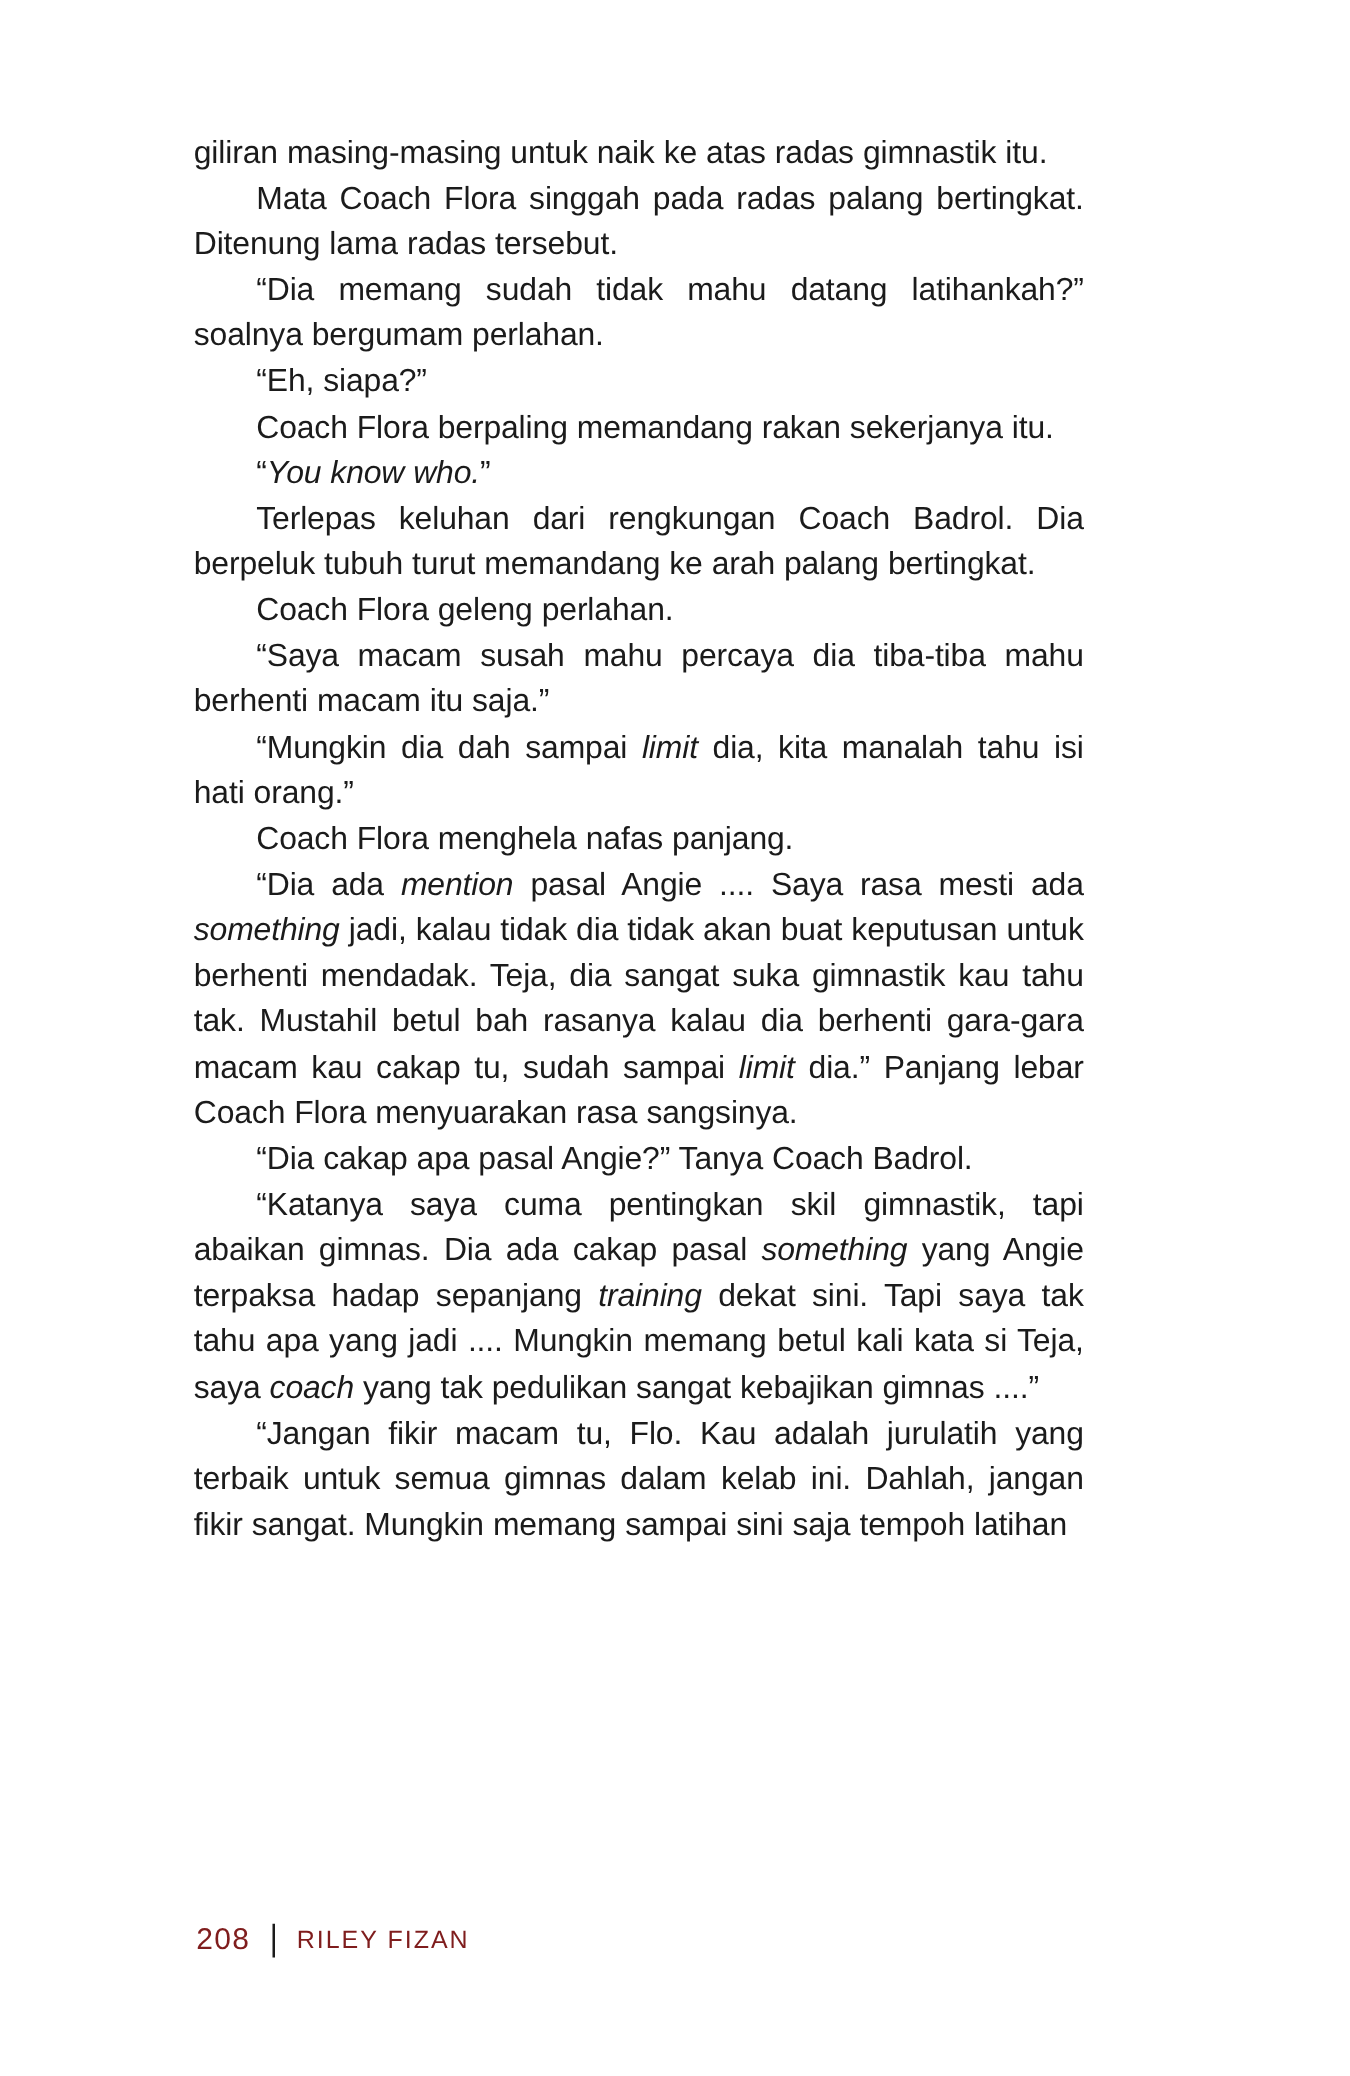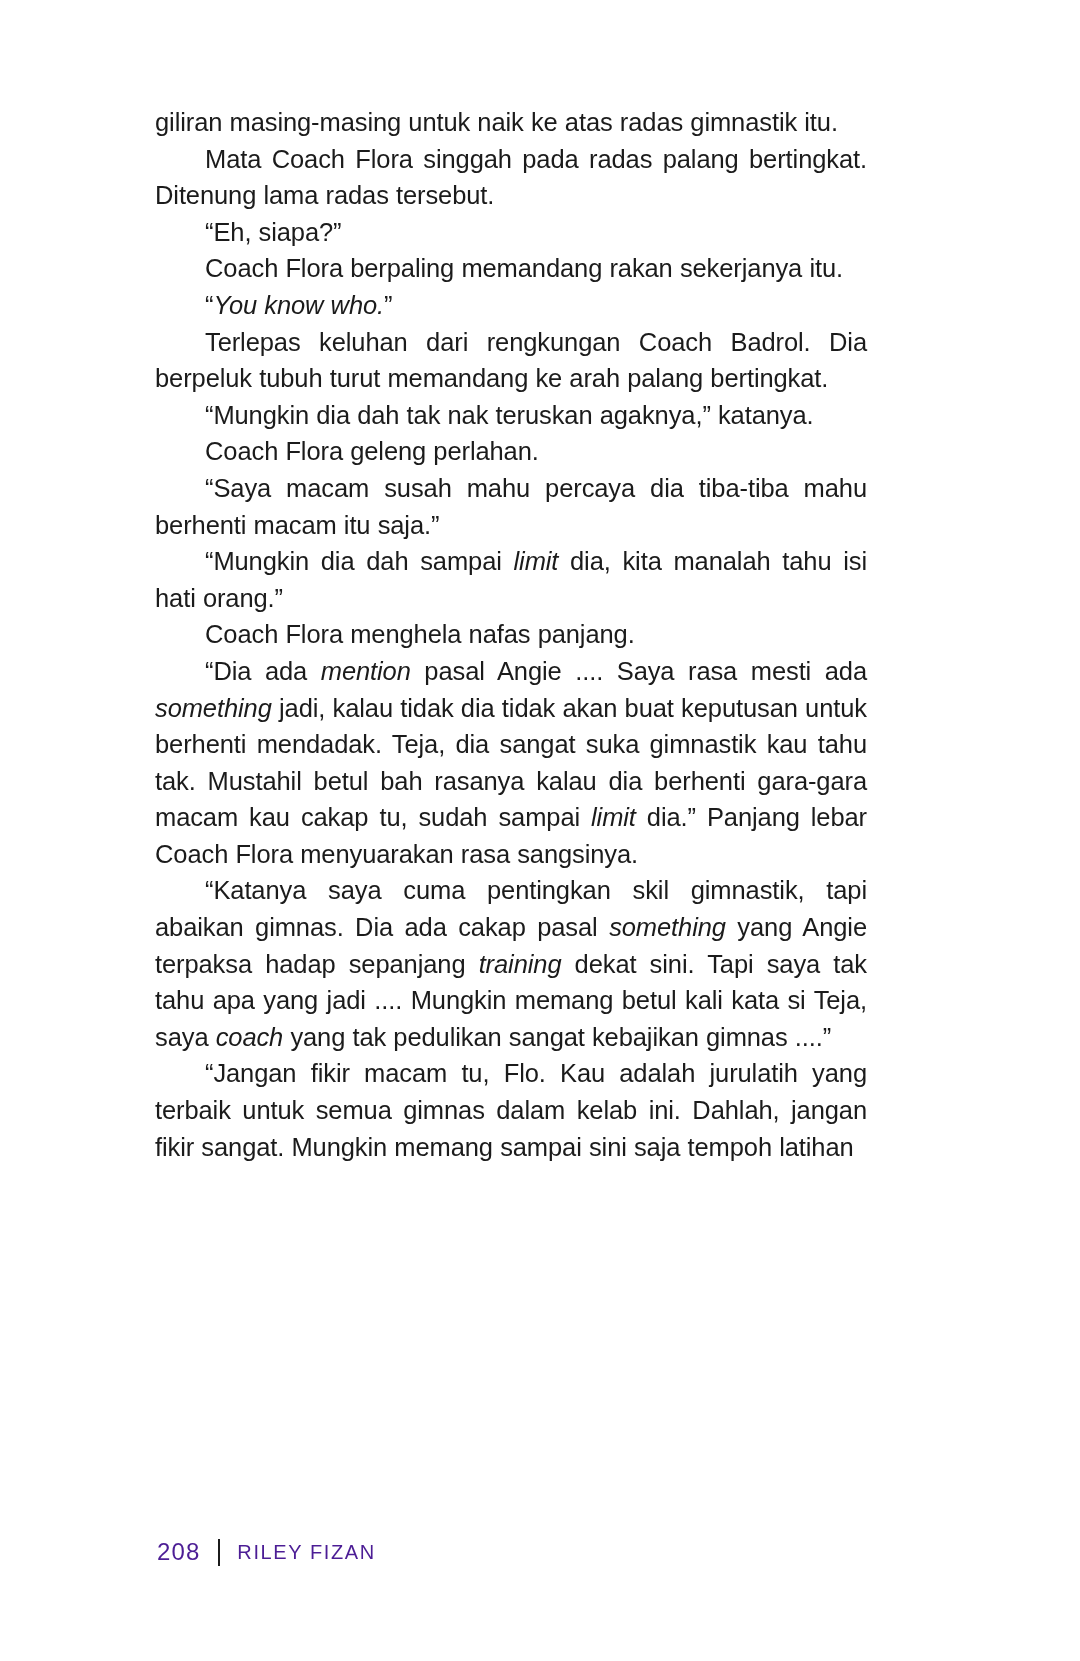--- a/index.html
+++ b/index.html
@@ -49,21 +49,21 @@
   }
   .footer {
     position: absolute;
     left: 157px;
     top: 1538px;
     display: flex;
     align-items: center;
     gap: 0;
     font-size: 24px;
     letter-spacing: 1.1px;
-    color: #4c1d95;
+    color: #7f1d1d;
   }
   .footer .page-number {
     font-size: 24px;
   }
   .footer .divider {
     display: inline-block;
     width: 2px;
     height: 27px;
     background: #1b1b1b;
     margin: 0 17px 0 18px;
@@ -74,30 +74,31 @@
   }
 </style>
 </head>
 <body>
 
 <div class="page">
 
   <div class="text-column">
       <p class="para last-line-left"><span>giliran masing-masing untuk naik ke atas radas gimnastik itu.</span></p>
       <p class="para indent last-line-left"><span>Mata Coach Flora singgah pada radas palang bertingkat. Ditenung lama radas tersebut.</span></p>
+      <p class="para indent last-line-left"><span>“Dia memang sudah tidak mahu datang latihankah?” soalnya bergumam perlahan.</span></p>
       <p class="para indent last-line-left"><span>“Eh, siapa?”</span></p>
       <p class="para indent last-line-left"><span>Coach Flora berpaling memandang rakan sekerjanya itu.</span></p>
       <p class="para indent last-line-left"><span>“</span><em>You know who.</em><span>”</span></p>
       <p class="para indent last-line-left"><span>Terlepas keluhan dari rengkungan Coach Badrol. Dia berpeluk tubuh turut memandang ke arah palang bertingkat.</span></p>
-      <p class="para indent last-line-left"><span>“Mungkin dia dah tak nak teruskan agaknya,” katanya.</span></p>
       <p class="para indent last-line-left"><span>Coach Flora geleng perlahan.</span></p>
       <p class="para indent last-line-left"><span>“Saya macam susah mahu percaya dia tiba-tiba mahu berhenti macam itu saja.”</span></p>
       <p class="para indent last-line-left"><span>“Mungkin dia dah sampai </span><em>limit</em><span> dia, kita manalah tahu isi hati orang.”</span></p>
       <p class="para indent last-line-left"><span>Coach Flora menghela nafas panjang.</span></p>
       <p class="para indent last-line-left"><span>“Dia ada </span><em>mention</em><span> pasal Angie .... Saya rasa mesti ada </span><em>something</em><span> jadi, kalau tidak dia tidak akan buat keputusan untuk berhenti mendadak. Teja, dia sangat suka gimnastik kau tahu tak. Mustahil betul bah rasanya kalau dia berhenti gara-gara macam kau cakap tu, sudah sampai </span><em>limit</em><span> dia.” Panjang lebar Coach Flora menyuarakan rasa sangsinya.</span></p>
+      <p class="para indent last-line-left"><span>“Dia cakap apa pasal Angie?” Tanya Coach Badrol.</span></p>
       <p class="para indent last-line-left"><span>“Katanya saya cuma pentingkan skil gimnastik, tapi abaikan gimnas. Dia ada cakap pasal </span><em>something</em><span> yang Angie terpaksa hadap sepanjang </span><em>training</em><span> dekat sini. Tapi saya tak tahu apa yang jadi .... Mungkin memang betul kali kata si Teja, saya </span><em>coach</em><span> yang tak pedulikan sangat kebajikan gimnas ....”</span></p>
       <p class="para indent"><span>“Jangan fikir macam tu, Flo. Kau adalah jurulatih yang terbaik untuk semua gimnas dalam kelab ini. Dahlah, jangan fikir sangat. Mungkin memang sampai sini saja tempoh latihan</span></p>
     </div>
 
   <div class="footer">
     <span class="page-number">208</span>
     <span class="divider"></span>
     <span class="author">RILEY FIZAN</span>
   </div>
 

